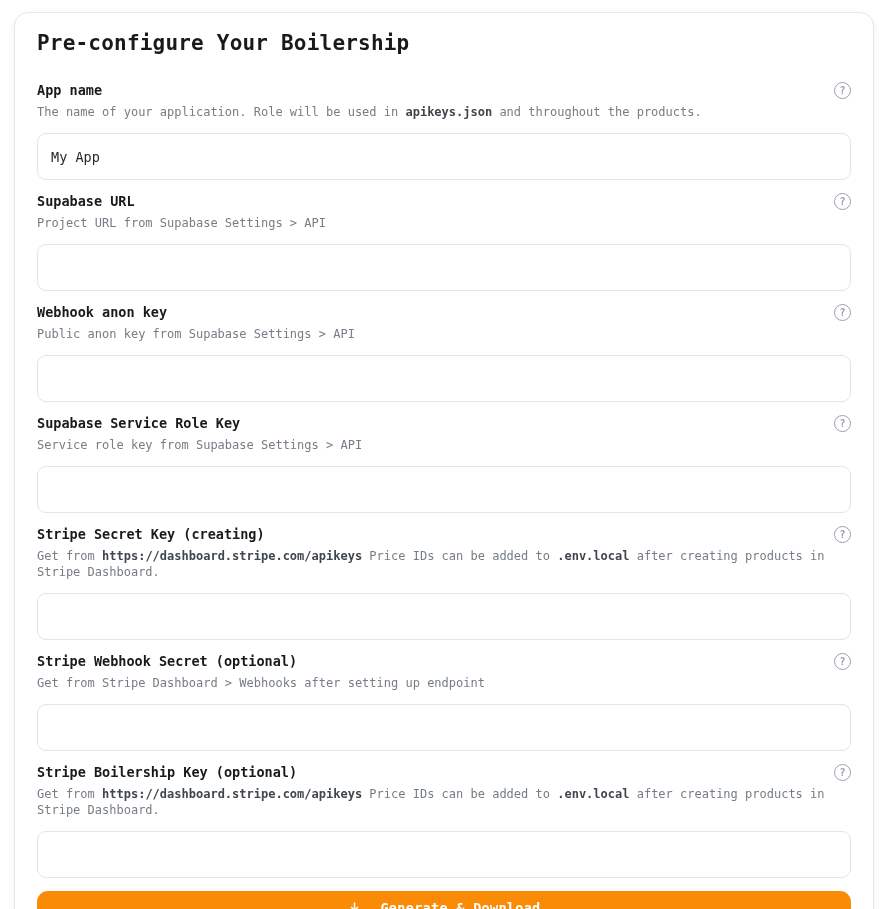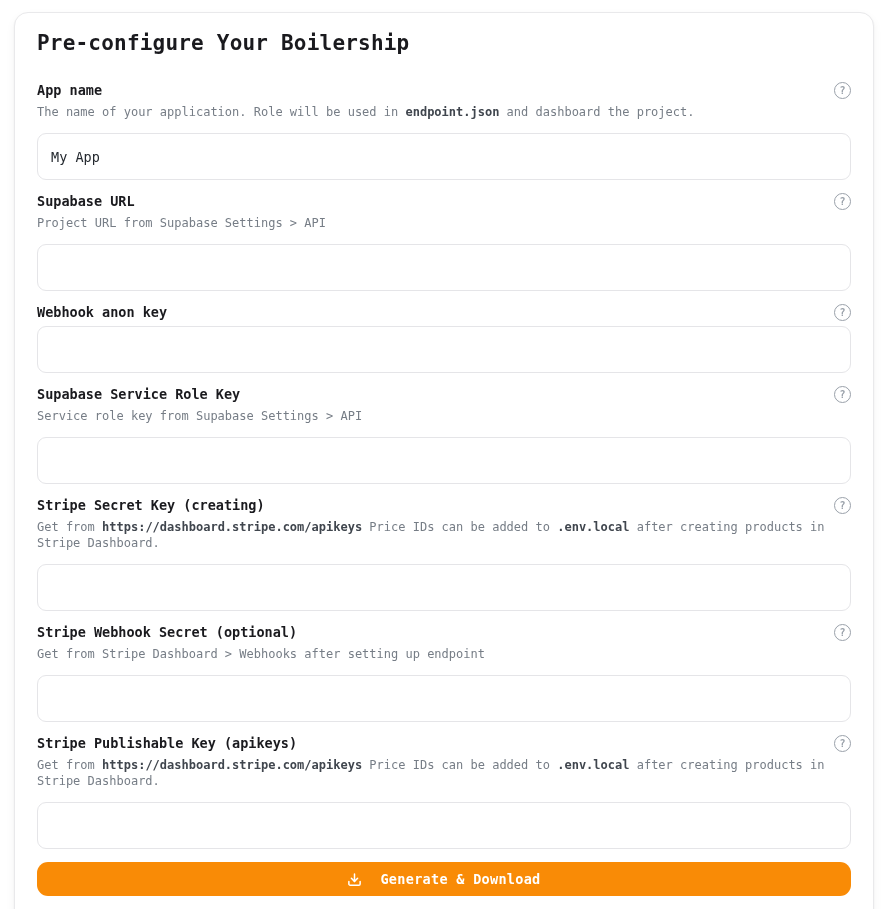--- a/index.html
+++ b/index.html
@@ -110,40 +110,41 @@
   <h1 class="page-title">Pre-configure Your Boilership</h1>
 
   <div id="fields">
       <section class="field">
     <div class="field-head">
       <label class="field-label">App name</label>
       <span class="help">
             <span class="q">?</span>
           </span>
     </div>
-    <p class="desc"><span>The name of your application. Role will be used in </span><strong>endpoint.json</strong><span> and dashboard the project.</span></p>
+    <p class="desc"><span>The name of your application. Role will be used in </span><strong>apikeys.json</strong><span> and throughout the products.</span></p>
     <input type="text" value="My App" style="">
   </section>
       <section class="field">
     <div class="field-head">
       <label class="field-label">Supabase URL</label>
       <span class="help">
             <span class="q">?</span>
           </span>
     </div>
     <p class="desc"><span>Project URL from Supabase Settings &gt; API</span></p>
     <input type="text" style="">
   </section>
       <section class="field">
     <div class="field-head">
       <label class="field-label">Webhook anon key</label>
       <span class="help">
             <span class="q">?</span>
           </span>
     </div>
+    <p class="desc"><span>Public anon key from Supabase Settings &gt; API</span></p>
     <input type="text" style="">
   </section>
       <section class="field">
     <div class="field-head">
       <label class="field-label">Supabase Service Role Key</label>
       <span class="help">
             <span class="q">?</span>
           </span>
     </div>
     <p class="desc"><span>Service role key from Supabase Settings &gt; API</span></p>
@@ -164,21 +165,21 @@
       <label class="field-label">Stripe Webhook Secret (optional)</label>
       <span class="help">
             <span class="q">?</span>
           </span>
     </div>
     <p class="desc"><span>Get from Stripe Dashboard &gt; Webhooks after setting up endpoint</span></p>
     <input type="text" style="">
   </section>
       <section class="field">
     <div class="field-head">
-      <label class="field-label">Stripe Publishable Key (apikeys)</label>
+      <label class="field-label">Stripe Boilership Key (optional)</label>
       <span class="help">
             <span class="q">?</span>
           </span>
     </div>
     <p class="desc"><span>Get from </span><strong>https://dashboard.stripe.com/apikeys</strong><span> Price IDs can be added to </span><strong>.env.local</strong><span> after creating products in Stripe Dashboard.</span></p>
     <input type="text" style="">
   </section>
     </div>
 
   <button class="generate-btn">

